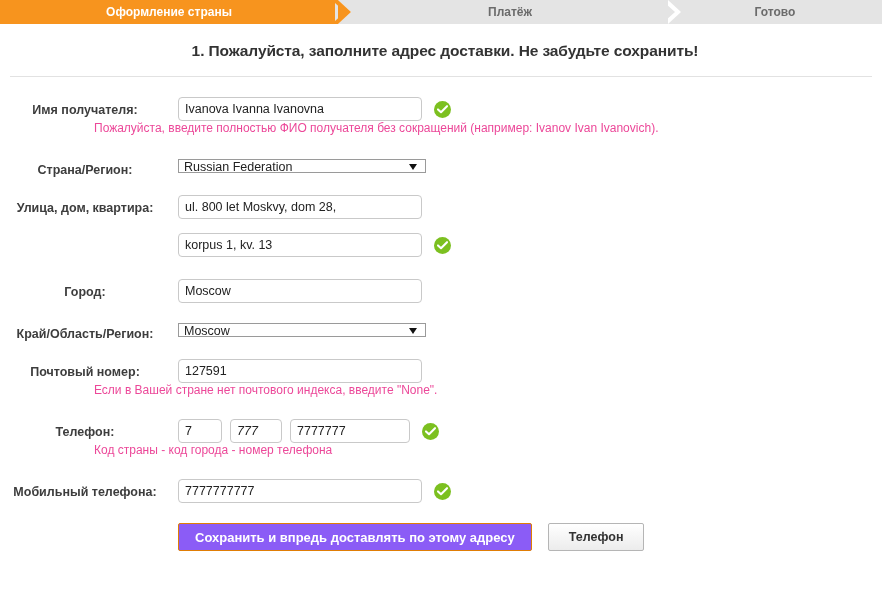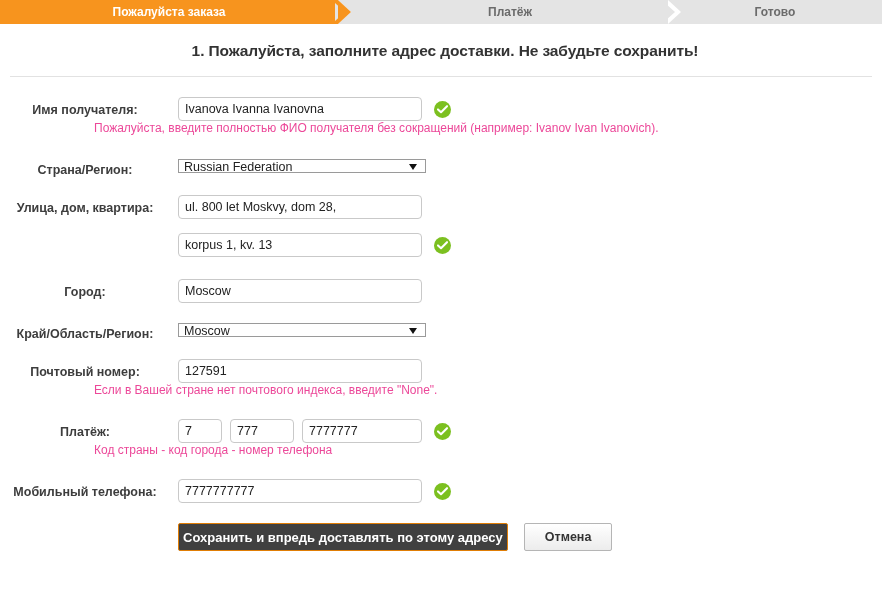--- a/index.html
+++ b/index.html
@@ -158,21 +158,21 @@
     top: 50%;
     margin-top: -2px;
     width: 0;
     height: 0;
     border-left: 4.5px solid transparent;
     border-right: 4.5px solid transparent;
     border-top: 6px solid #111111;
     pointer-events: none;
   }
   .ph-a { width: 44px; margin-right: 8px; }
-  .ph-b { width: 64px; margin-right: 8px; }
+  .ph-b { width: 52px; margin-right: 8px; font-style: italic; }
   .ph-c { width: 120px; }
 
   .hint {
     font-size: 12px;
     color: #ec4899;
     padding-left: 94px;
     margin-top: 0;
   }
 
   .ok {
@@ -192,27 +192,27 @@
 
   
   .actions {
     display: flex;
     align-items: center;
     padding-left: 178px;
     margin-top: 20px;
   }
   .btn-save {
     height: 28px;
-    background: #404040;
+    background: #8b5cf6;
     border: 1px solid #e07d05;
     color: #ffffff;
     font-family: "Liberation Sans", sans-serif;
     font-size: 13px;
     font-weight: bold;
-    padding: 0 4px;
+    padding: 0 16px;
     cursor: pointer;
     border-radius: 2px;
   }
   .btn-cancel {
     height: 28px;
     margin-left: 16px;
     background: linear-gradient(#ffffff, #ececec);
     border: 1px solid #b5b5b5;
     color: #333333;
     font-family: "Liberation Sans", sans-serif;
@@ -221,21 +221,21 @@
     padding: 0 20px;
     cursor: pointer;
     border-radius: 2px;
   }
 </style>
 </head>
 <body>
 
 <div class="steps">
   <div class="step step-1">
-    <span>Пожалуйста заказа</span>
+    <span>Оформление страны</span>
   </div>
   <div class="step step-2">
     <span>Платёж</span>
   </div>
   <div class="step step-3">
     <span>Готово</span>
   </div>
   <div class="chev chev-a"></div>
   <div class="chev chev-b"></div>
 </div>
@@ -324,21 +324,21 @@
     <div class="label">Почтовый номер:</div>
     <div class="field">
       <input class="txt w-main" type="text" value="127591" style="">
     </div>
   </div>
   <div class="hint">Если в Вашей стране нет почтового индекса, введите "None".</div>
 
   <div class="gap-lg"></div>
 
   <div class="row">
-    <div class="label">Платёж:</div>
+    <div class="label">Телефон:</div>
     <div class="field">
       <input class="txt ph-a" type="text" value="7" style="">
       <input class="txt ph-b" type="text" value="777" style="">
       <input class="txt ph-c" type="text" value="7777777" style="">
       <div class="ok">
         <svg width="11" height="9" viewBox="0 0 11 9">
             <path d="M1 4.4 L4 7.2 L10 1.2" stroke="#ffffff" stroke-width="2.1" fill="none" stroke-linecap="round" stroke-linejoin="round"></path>
           </svg>
       </div>
     </div>
@@ -354,16 +354,16 @@
       <div class="ok">
         <svg width="11" height="9" viewBox="0 0 11 9">
             <path d="M1 4.4 L4 7.2 L10 1.2" stroke="#ffffff" stroke-width="2.1" fill="none" stroke-linecap="round" stroke-linejoin="round"></path>
           </svg>
       </div>
     </div>
   </div>
 
   <div class="actions">
     <button class="btn-save">Сохранить и впредь доставлять по этому адресу</button>
-    <button class="btn-cancel">Отмена</button>
+    <button class="btn-cancel">Телефон</button>
   </div>
 
 </div>
 
 </body></html>

